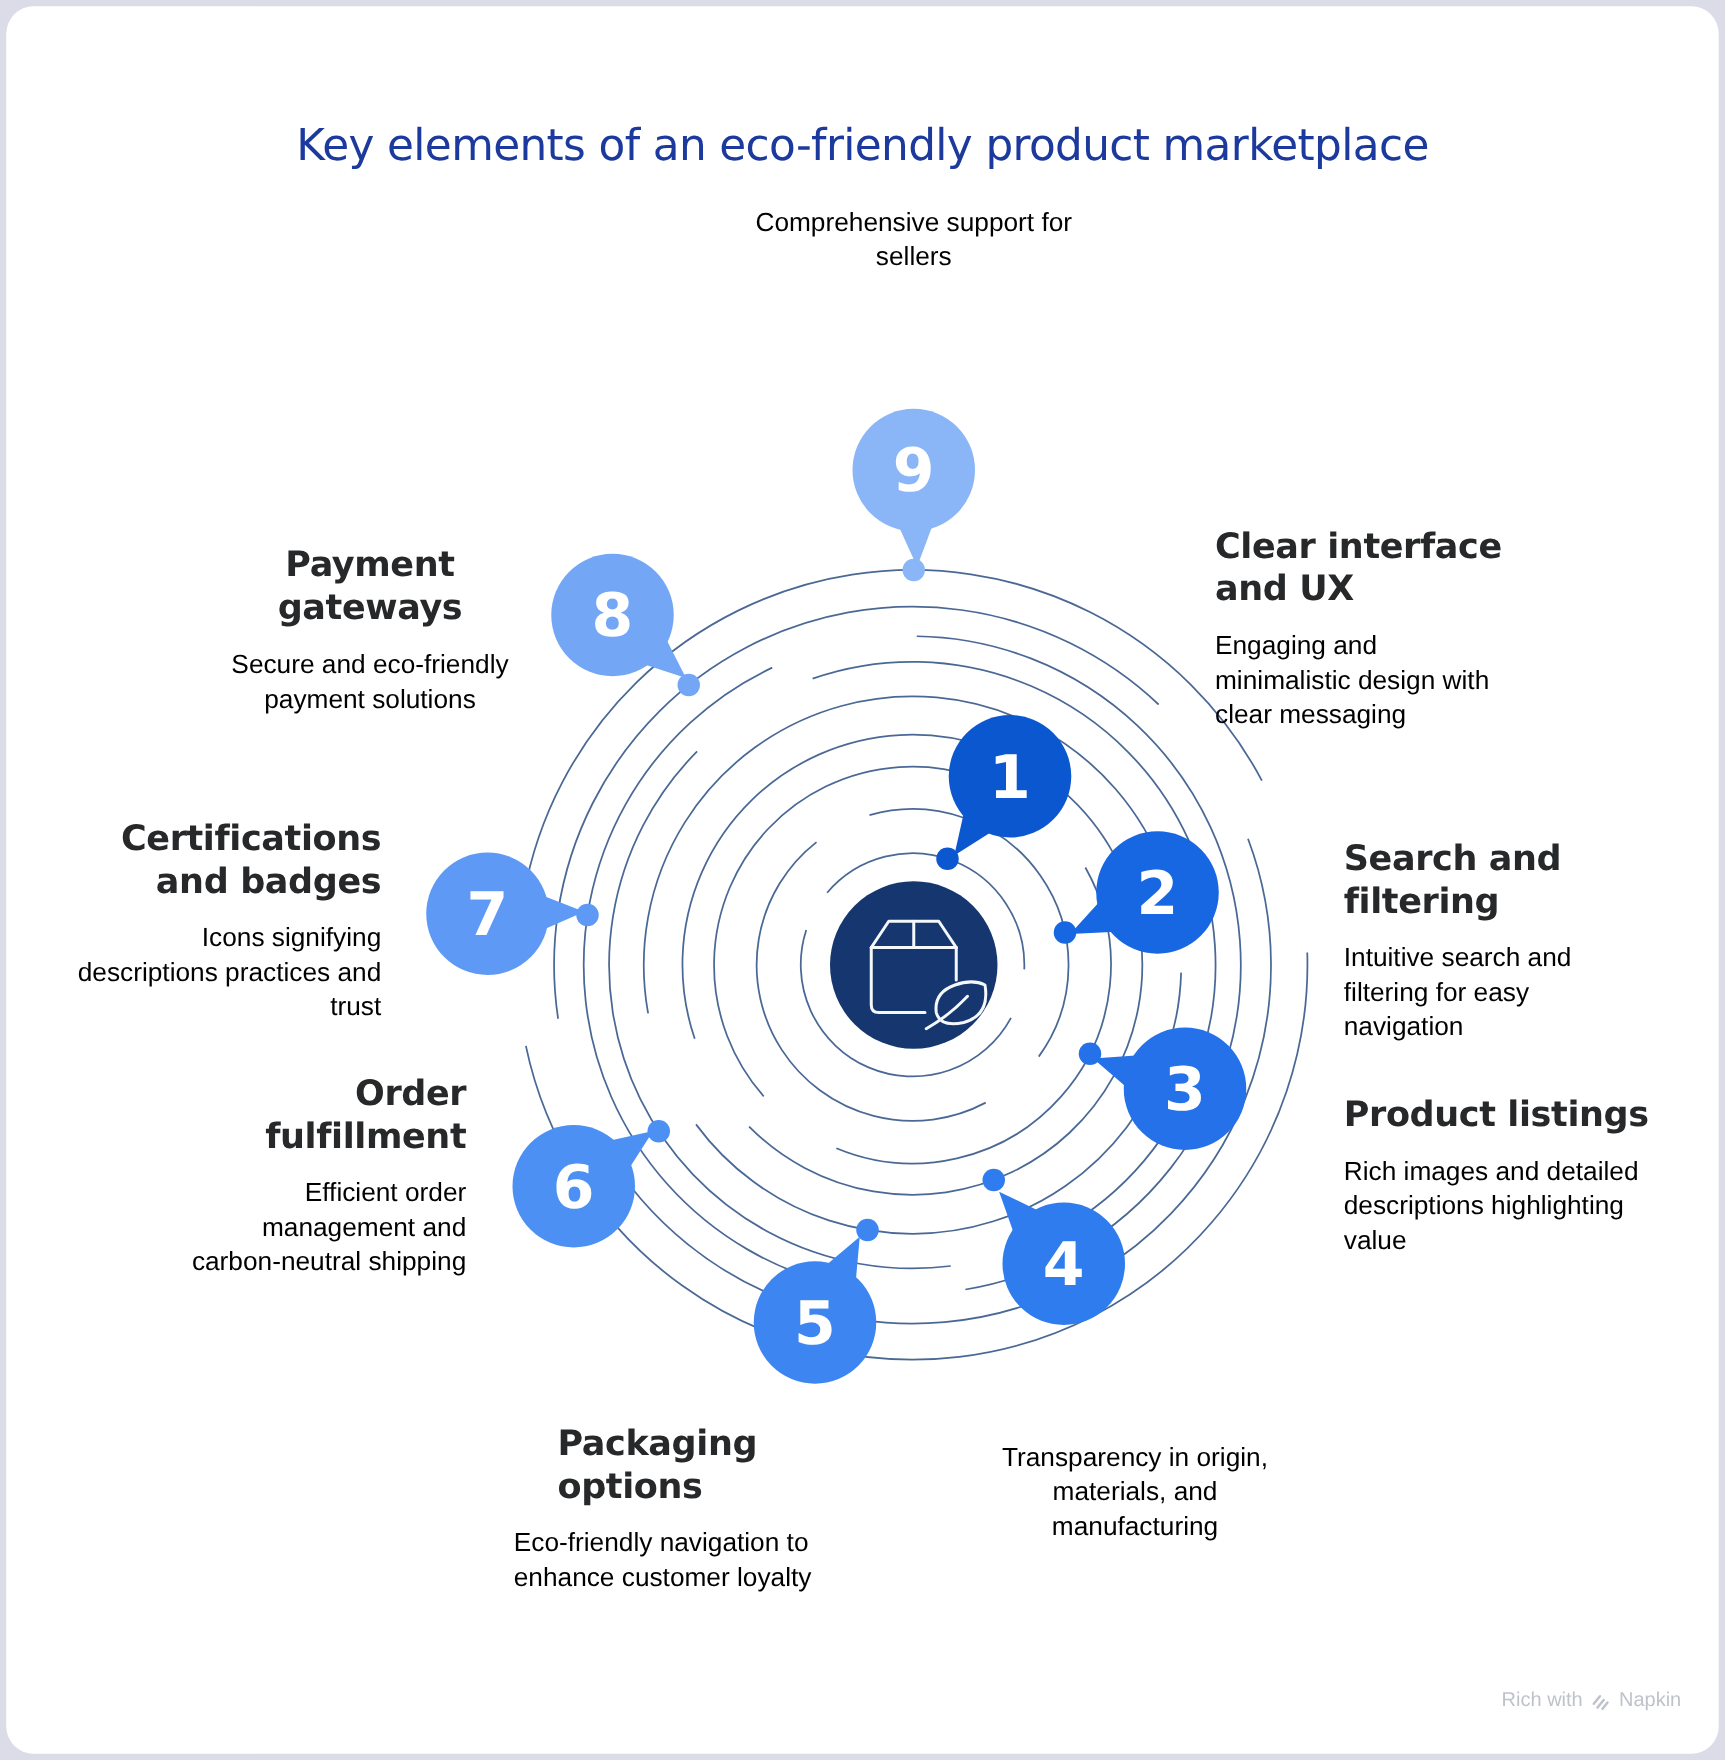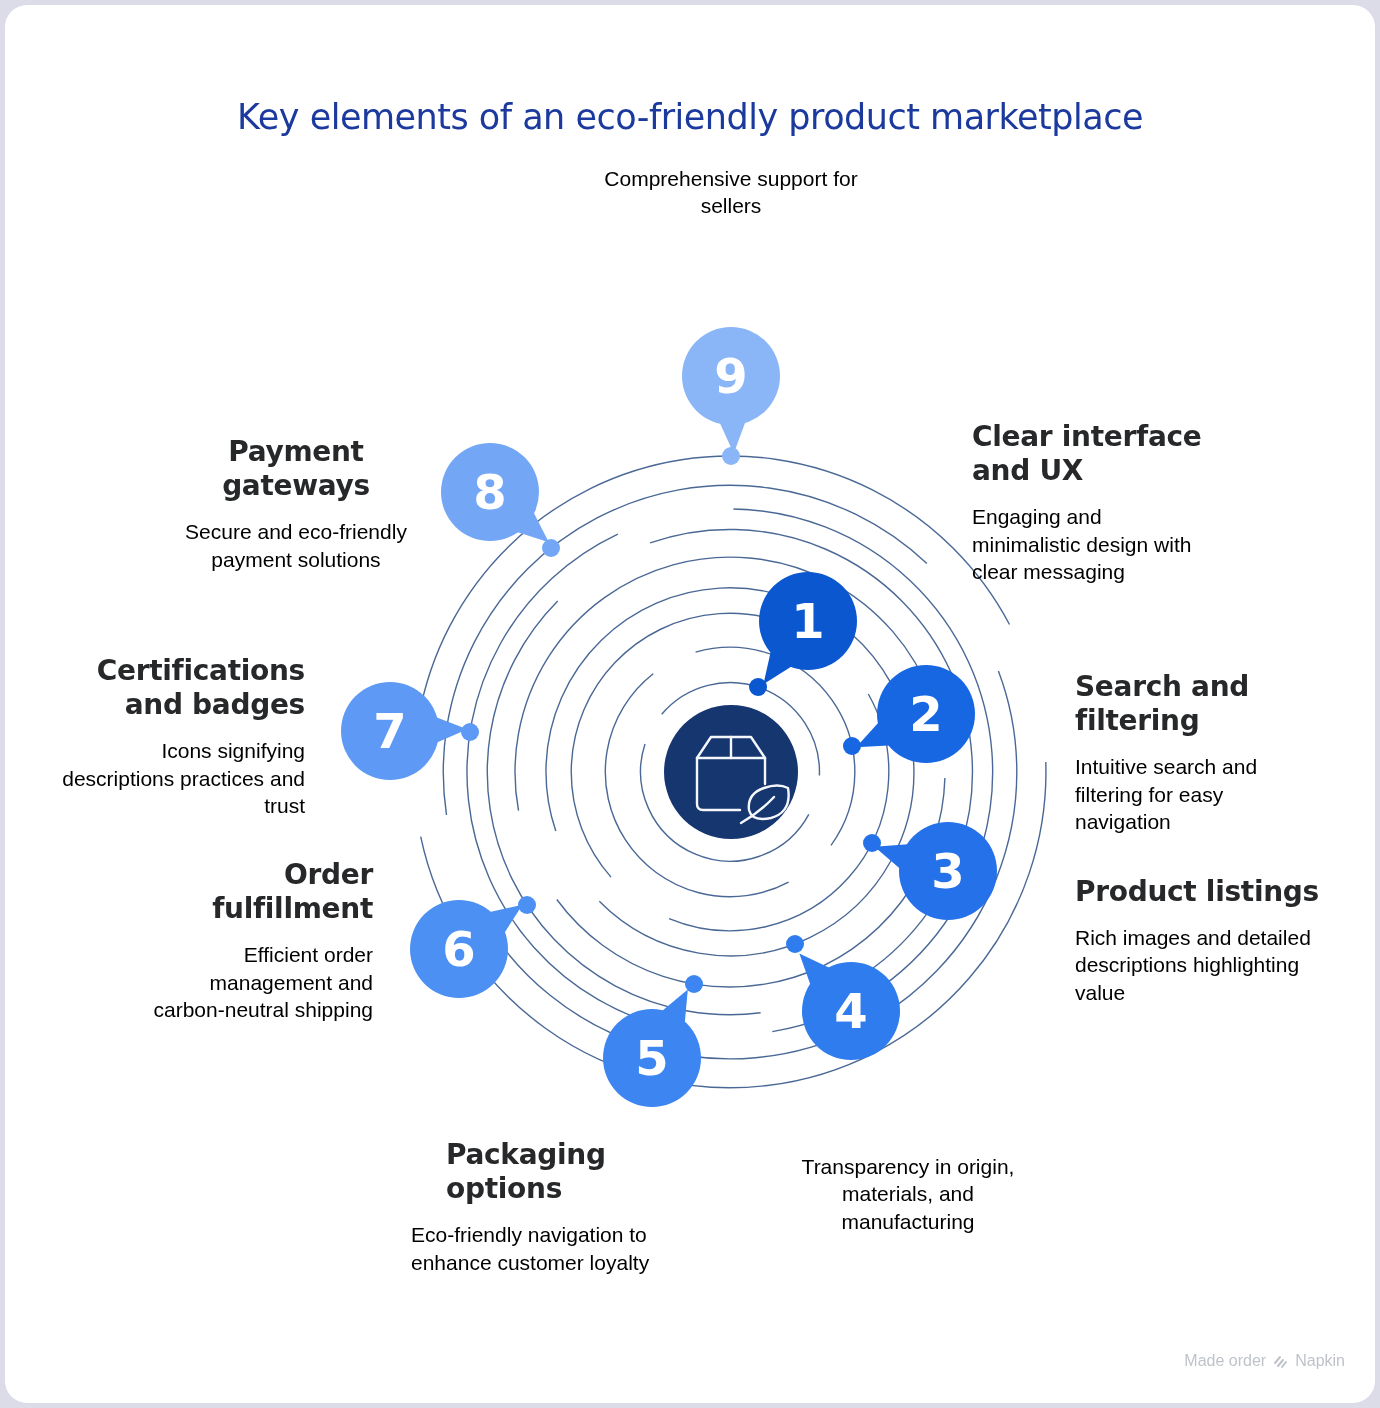--- a/index.html
+++ b/index.html
@@ -162,21 +162,21 @@
   </div>
   <div class="label label-n8">
     <div class="item-title">Payment gateways</div>
     <div class="item-desc">Secure and eco-friendly payment solutions</div>
   </div>
   <div class="label label-n9">
     <div class="item-desc">Comprehensive support for sellers</div>
   </div>
 
   <div class="watermark">
-    <span>Made order</span>
+    <span>Rich with</span>
     <svg width="15" height="15" viewBox="0 0 15 15">
       <g stroke="#bfc3c9" stroke-width="2" stroke-linecap="round" fill="none">
         <path d="M2 9 L7 3"></path>
         <path d="M5 12 L10 6"></path>
         <path d="M9 13 L13 8"></path>
       </g>
     </svg>
     <span>Napkin</span>
   </div>
 </div>

